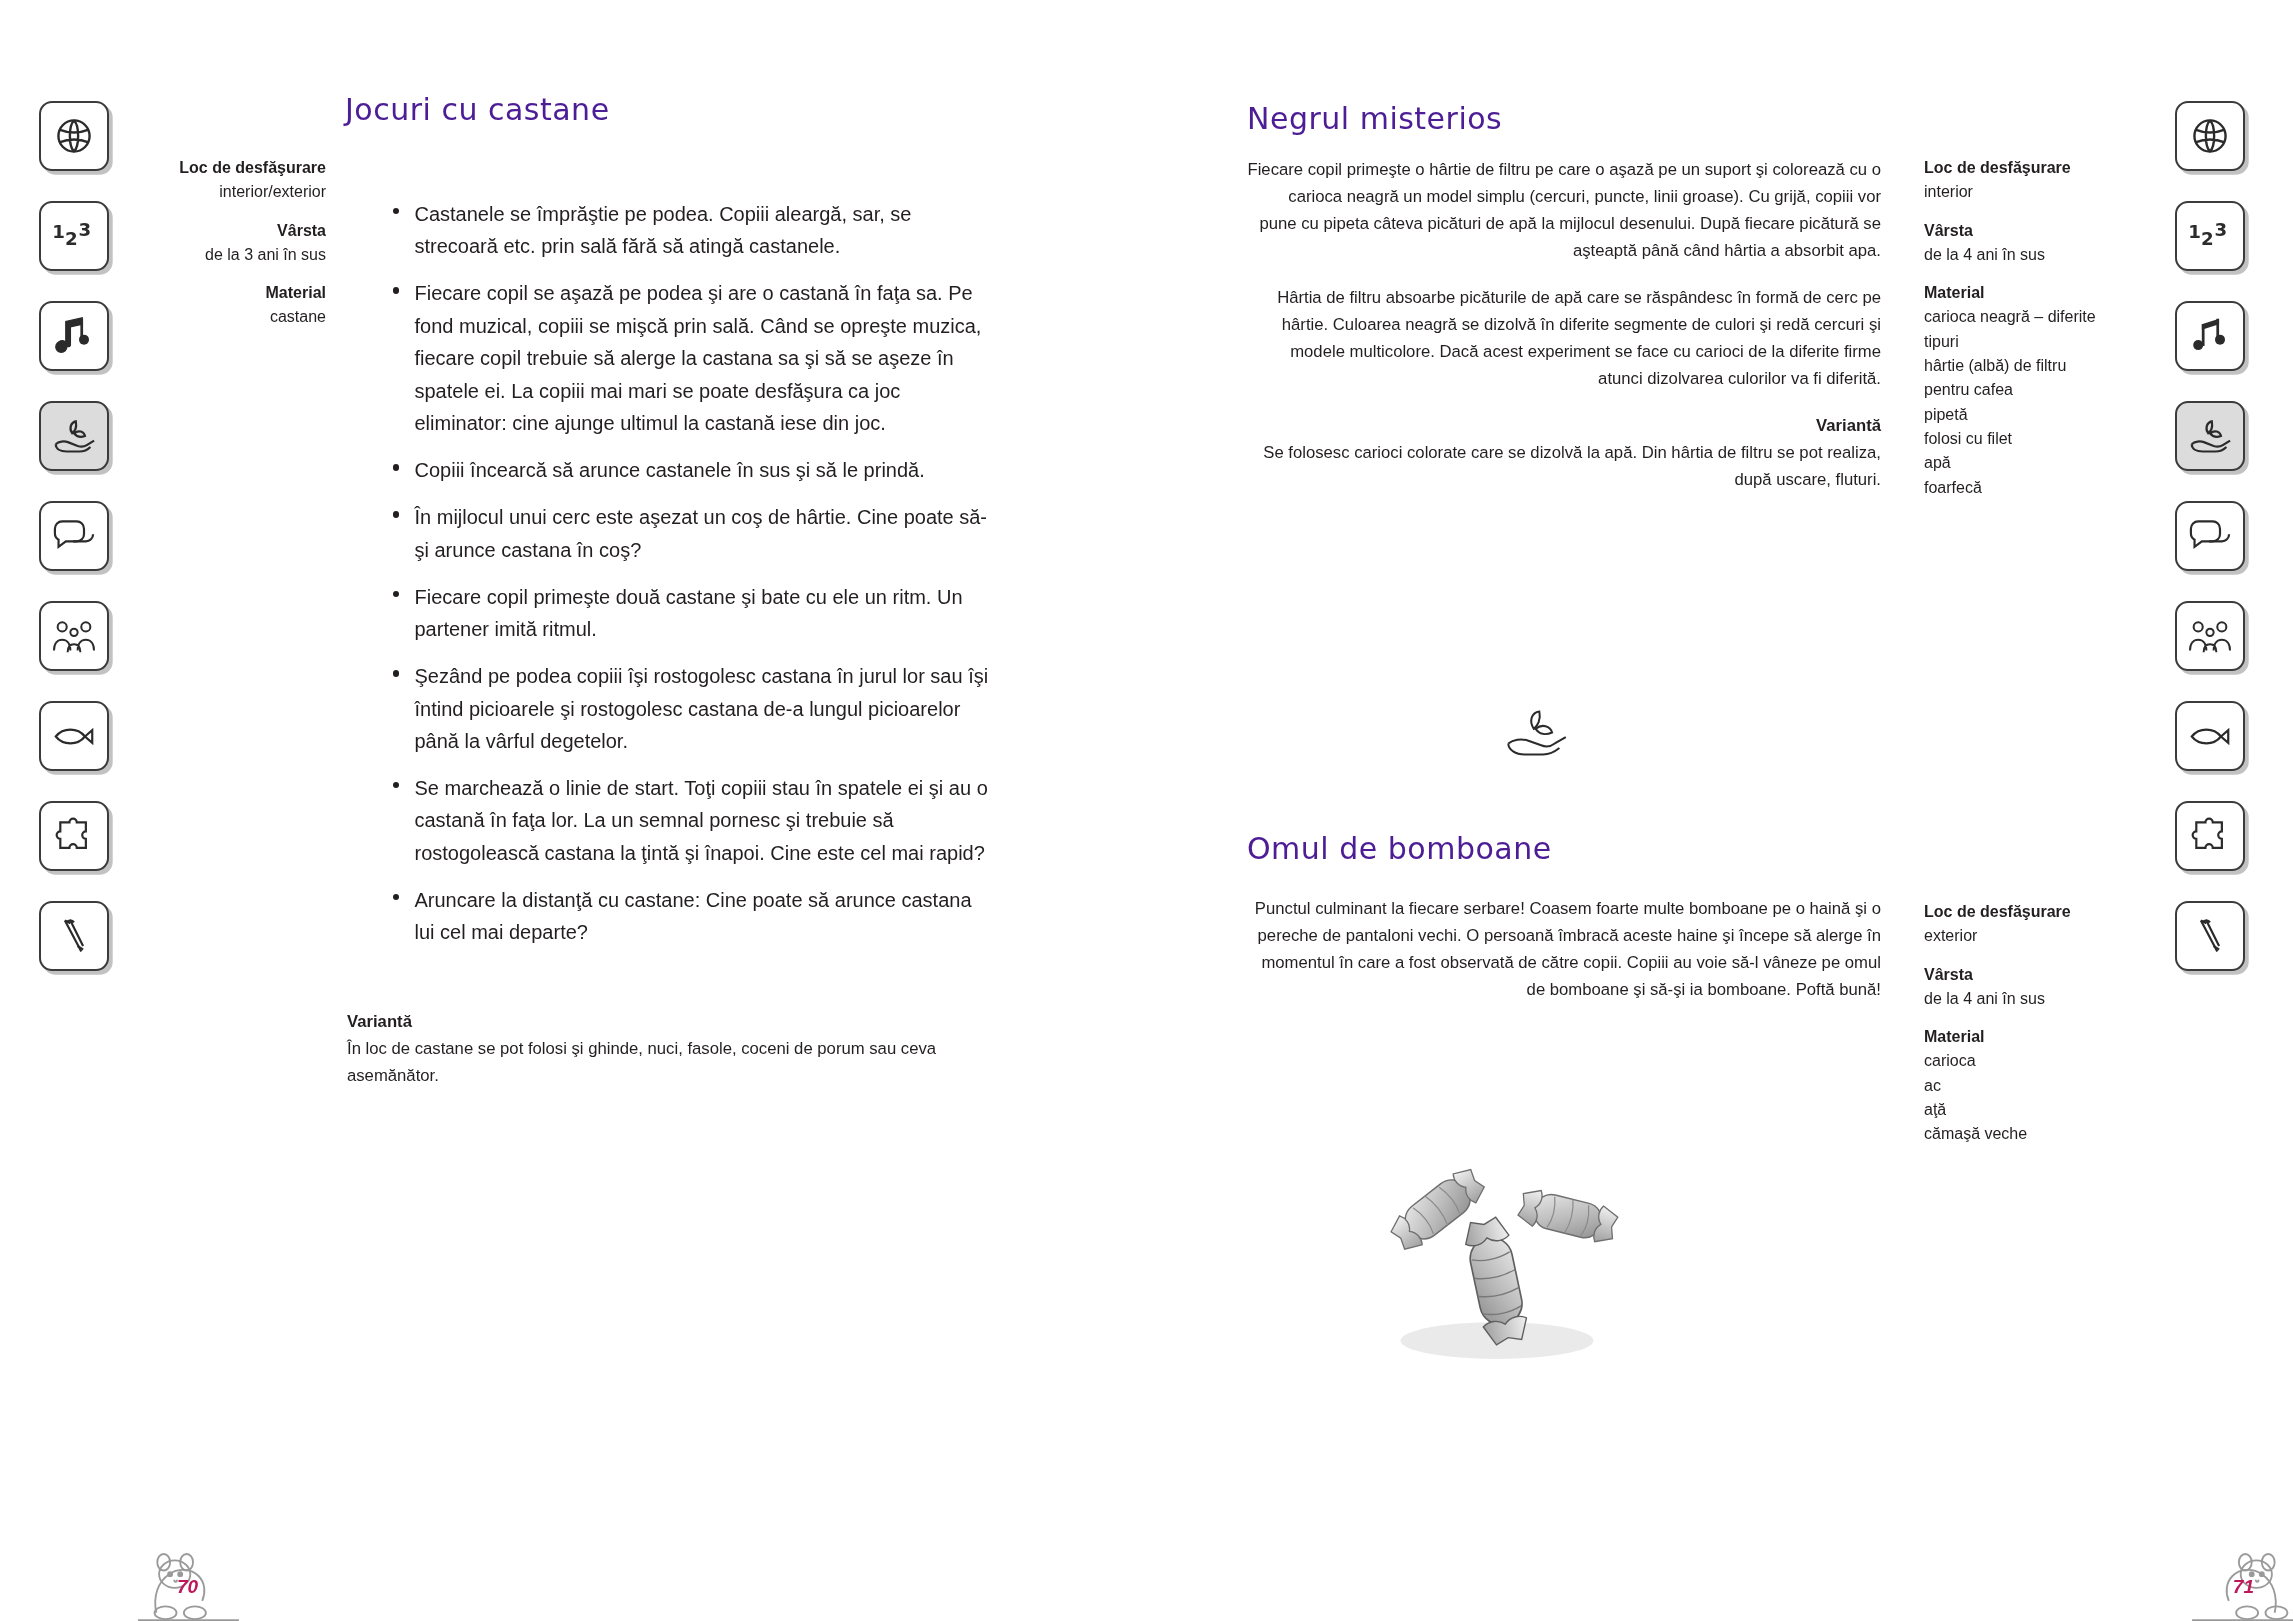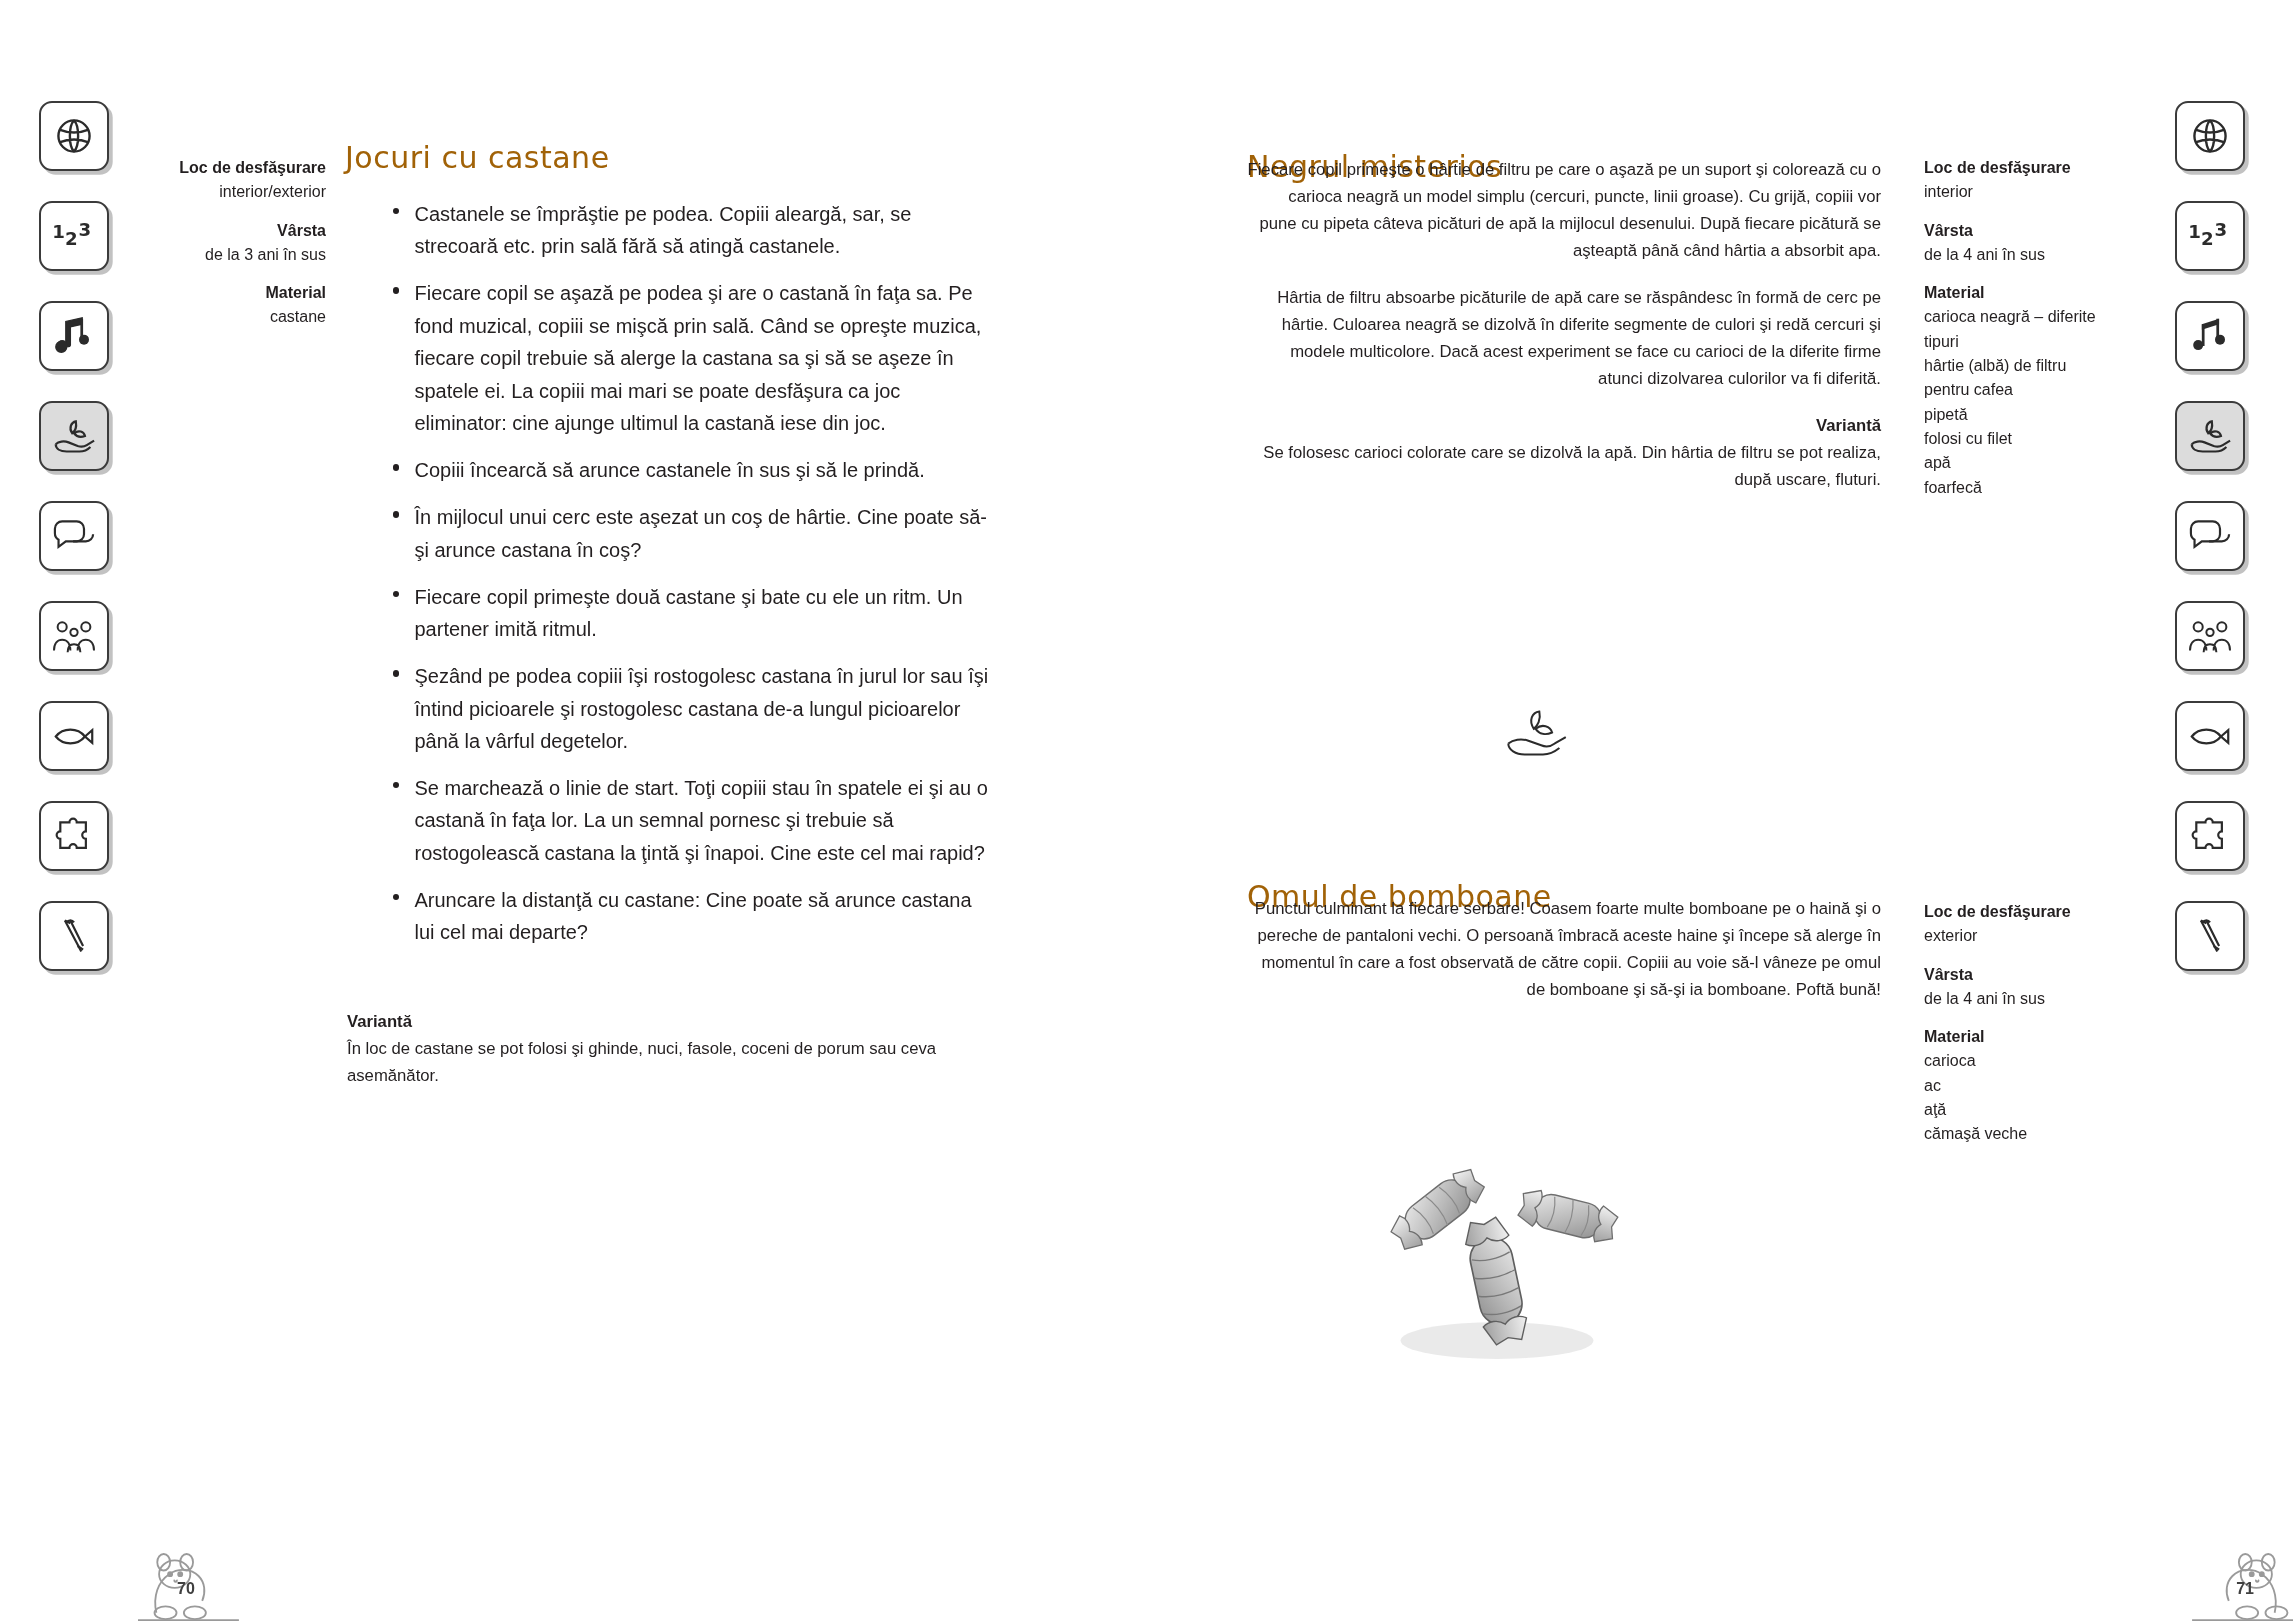--- a/index.html
+++ b/index.html
@@ -47,22 +47,21 @@
     height: 1622px;
   }
   .page-left  { left: 138px;  width: 1001px; }
   .page-right { left: 1194px; width: 1001px; }
 
   .head {
     font-family: "DejaVu Sans", sans-serif;
     font-size: 30px;
     font-weight: 400;
     letter-spacing: 0.5px;
-    color: #a16207;
-    margin-top: 48px;
+    color: #4c1d95;
   }
 
   .sec-title-1 { position: absolute; top: 92px; left: 207px; }
   .sec-title-2 { position: absolute; top: 101px;  left: 53px;  }
   .sec-title-3 { position: absolute; top: 831px; left: 53px;  }
 
   
   .meta-left {
     position: absolute;
     top: 156px;
@@ -159,23 +158,24 @@
     bottom: 0;
     width: 211px;
     height: 147px;
   }
   .corner.left  { left: 0; }
   .corner.right { right: 0; }
 
   .pagenum {
     position: absolute;
     bottom: 24px;
-    font-size: 16px;
+    font-size: 19px;
     font-weight: 700;
-    color: #404040;
+    color: #be185d;
+    font-style: italic;
   }
   .pagenum.left  { left: 39px; }
   .pagenum.right { right: 39px; margin-top: 16px; }
 </style>
 </head>
 <body>
 
 <div class="rail left">
   <div class="icon-tile">
     <svg width="44" height="44" viewBox="0 0 48 48" fill="none" stroke="#2b2b2b" stroke-width="2.6">

